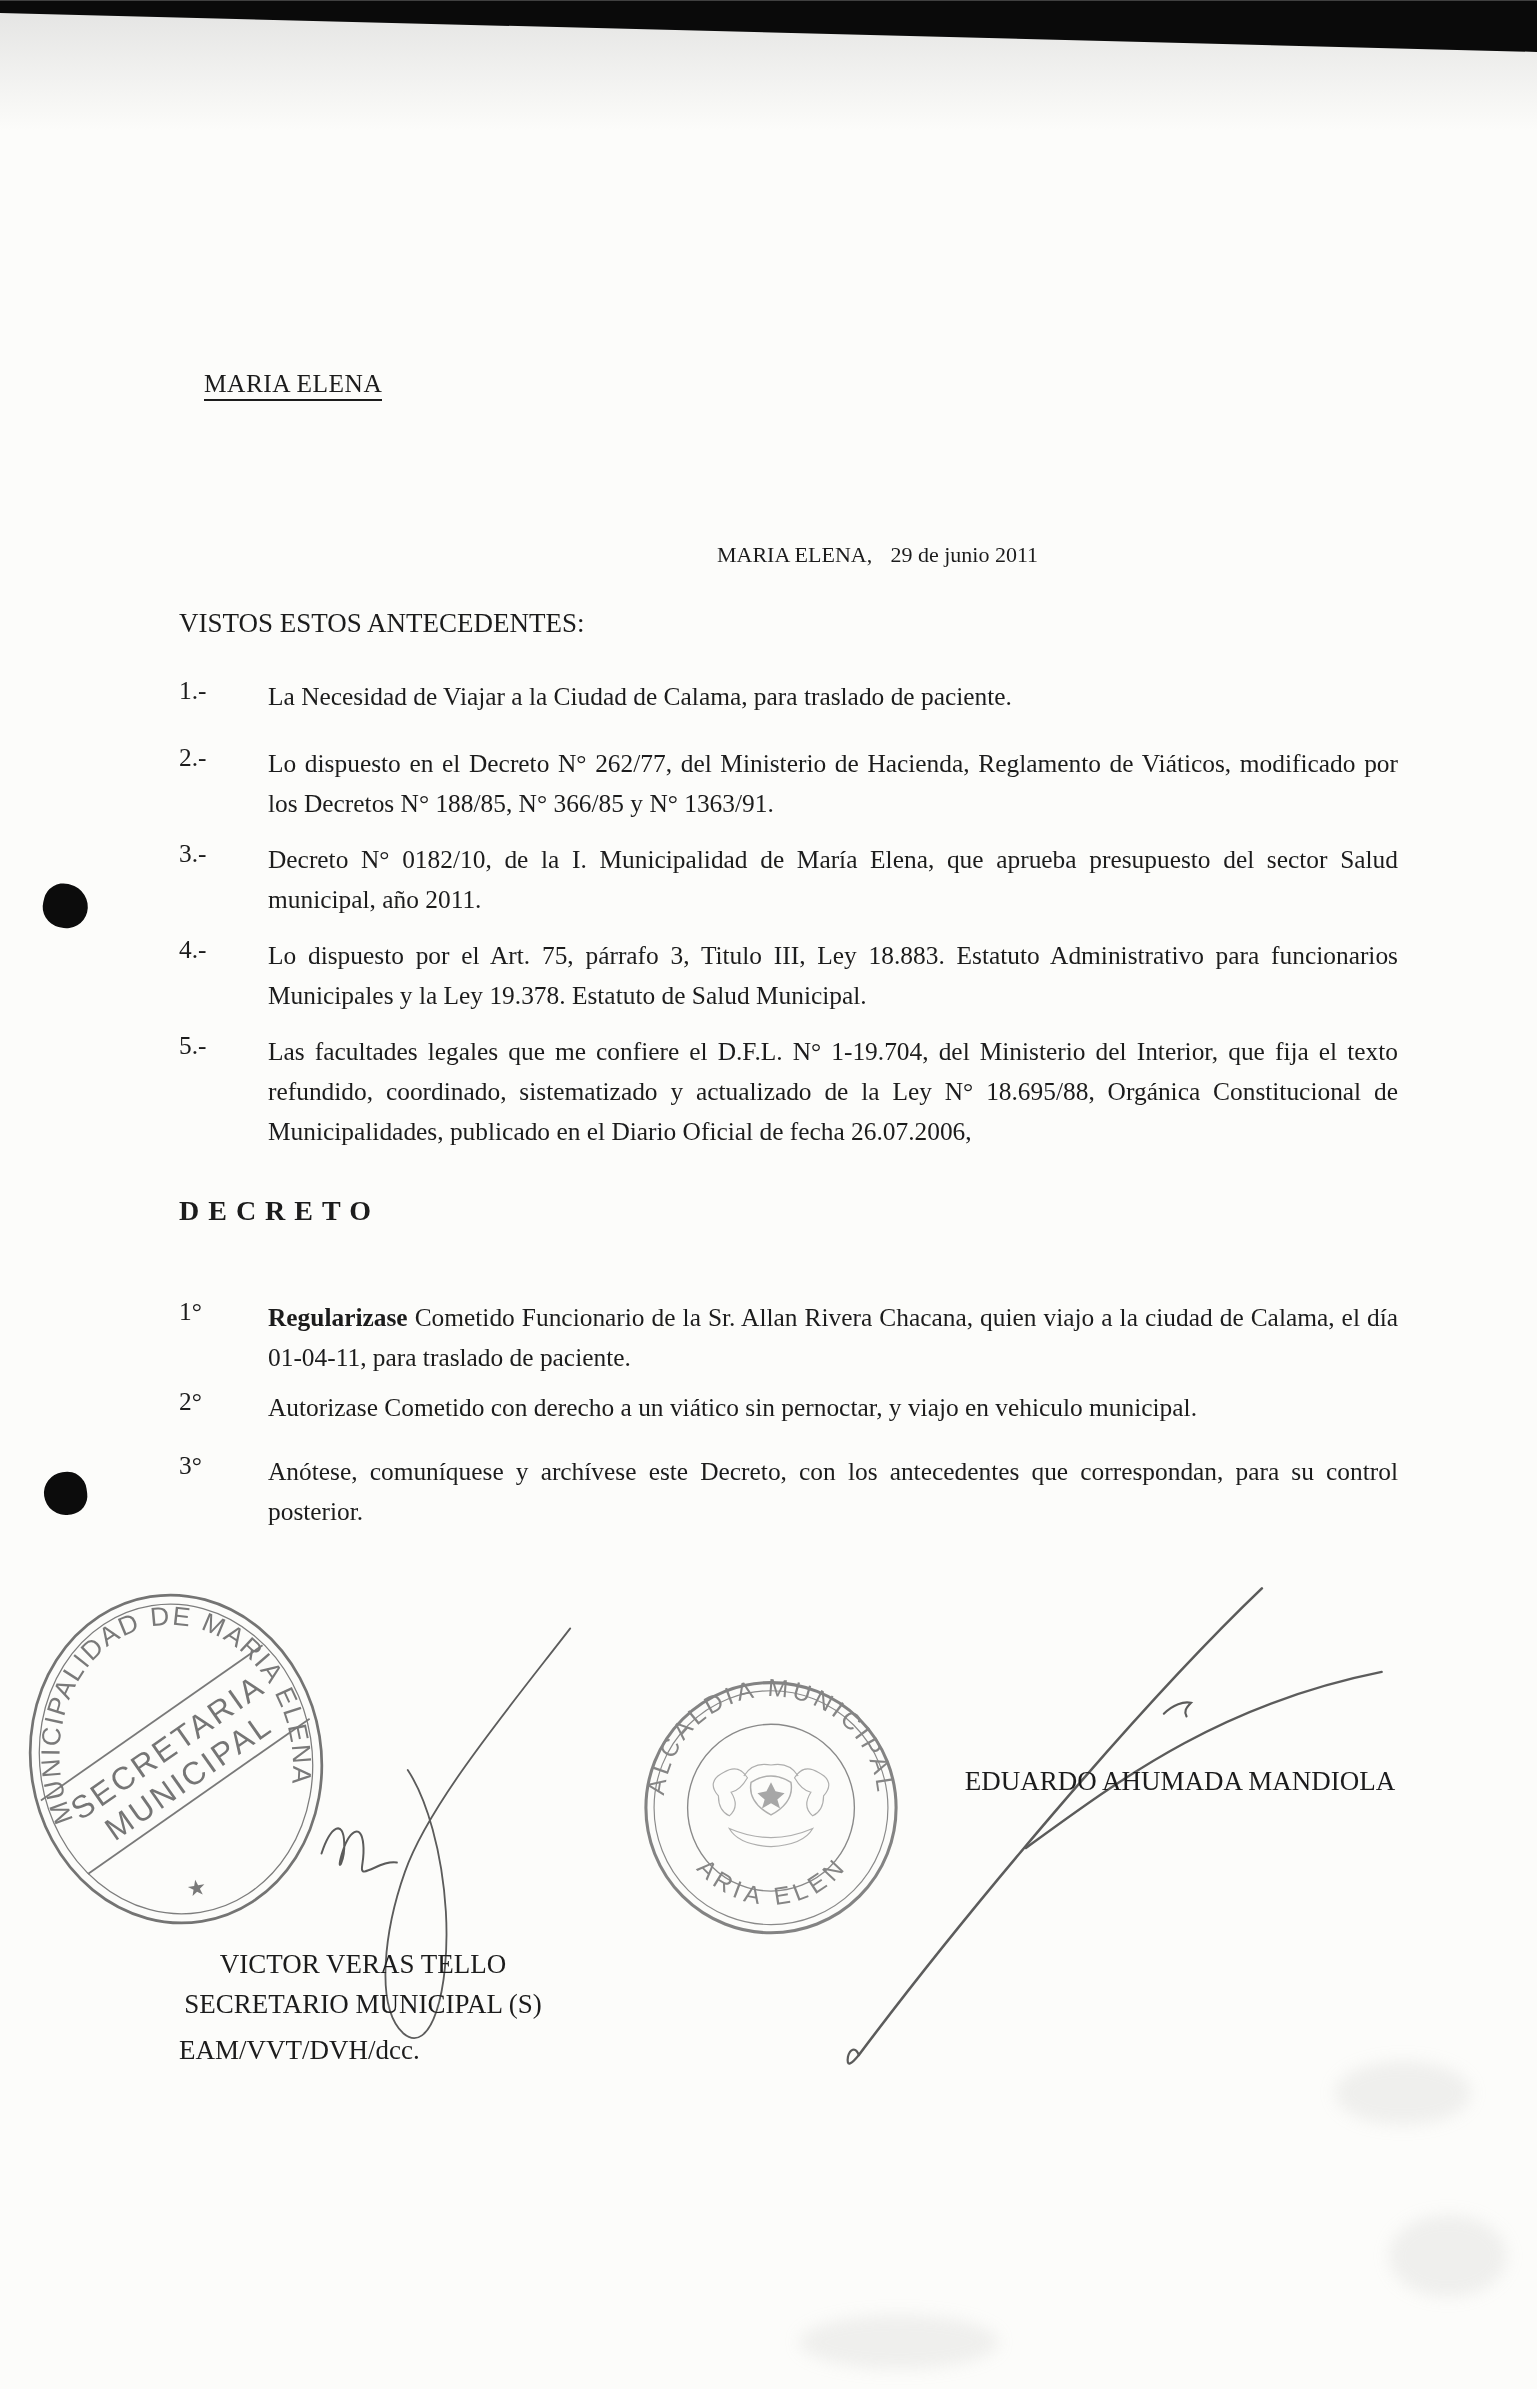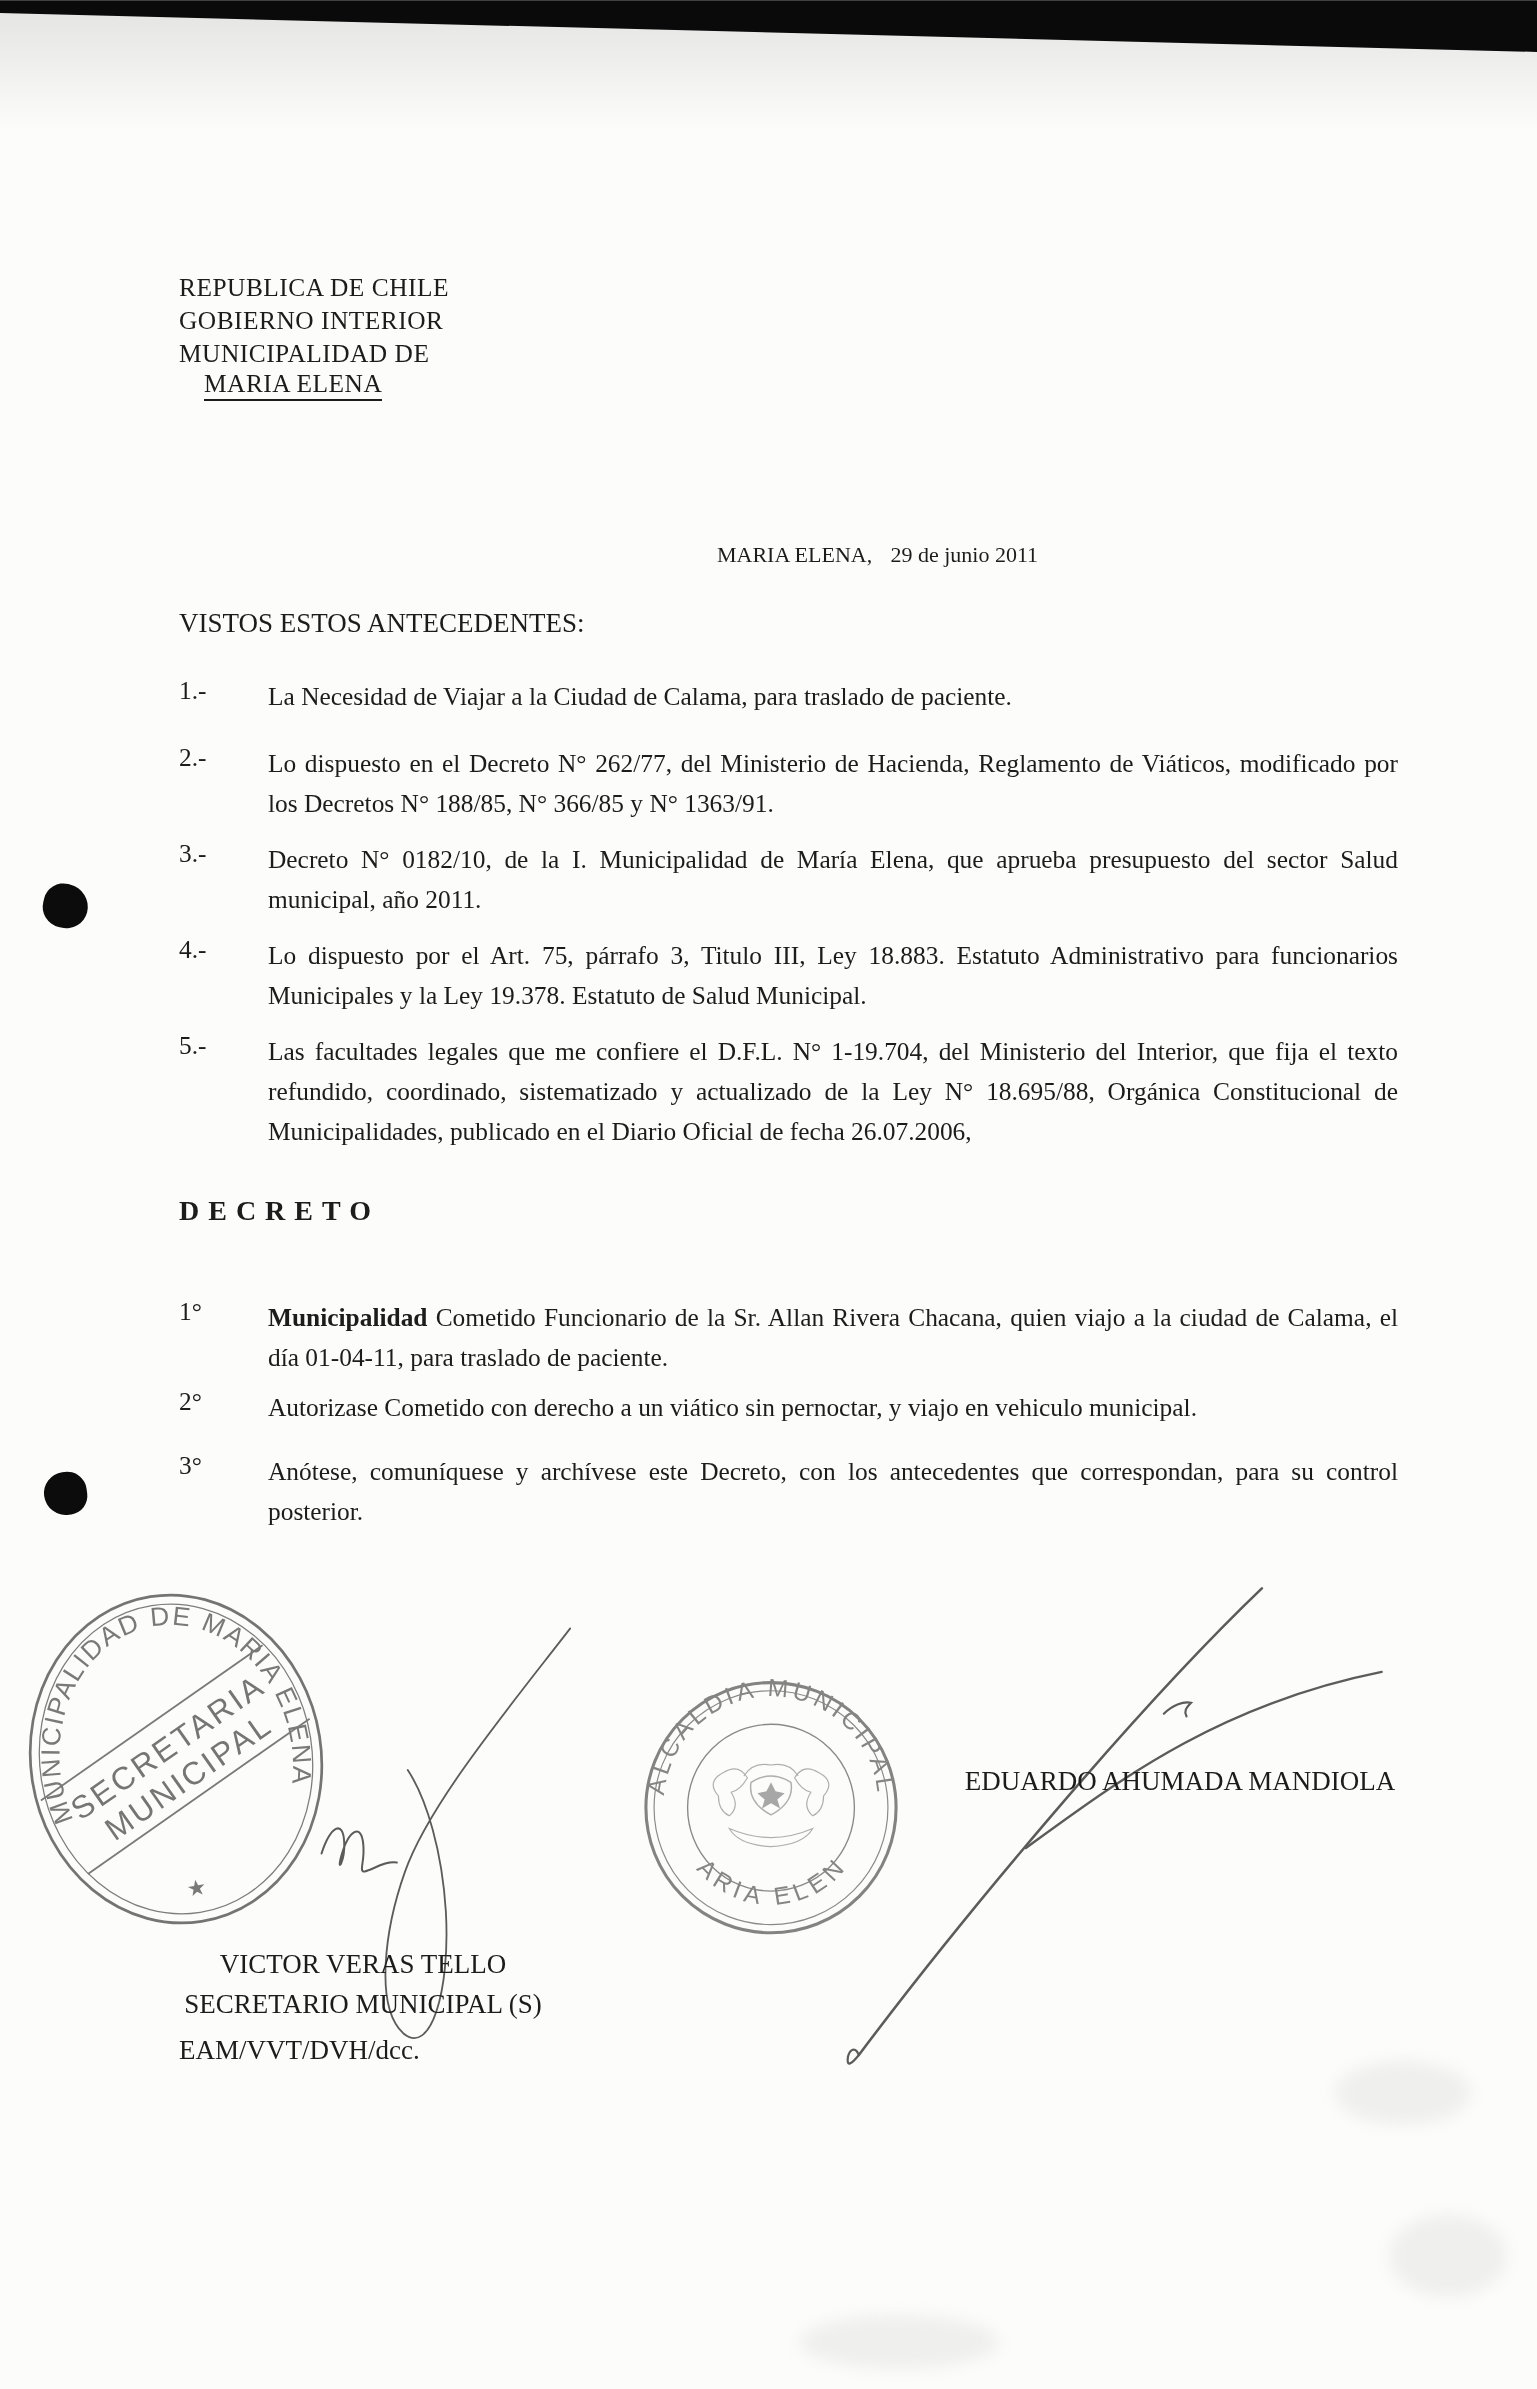--- a/index.html
+++ b/index.html
@@ -51,25 +51,20 @@
   <div class="top-shade"></div>
   <svg class="top-wedge" width="1538" height="64" viewBox="0 0 1694 70">
     <polygon points="0,0 1694,0 1694,57 0,14" fill="#0a0a0a"></polygon>
   </svg>
   <div class="blob blob1"></div>
   <div class="blob blob2"></div>
   <div class="smudge" style="left:1335px;top:2061px;width:136px;height:64px;"></div>
   <div class="smudge" style="left:1389px;top:2215px;width:118px;height:82px;"></div>
   <div class="smudge" style="left:799px;top:2315px;width:200px;height:54px;"></div>
 
-  <div class="abs hdr">
-    <div>REPUBLICA DE CHILE</div>
-    <div>GOBIERNO INTERIOR</div>
-    <div>MUNICIPALIDAD DE</div>
-  </div>
   <div class="abs hdr-underline">MARIA ELENA</div>
 
   <div class="abs dateline">
     <span>MARIA ELENA,</span>
     <span class="dt">29 de junio 2011</span>
   </div>
 
   <div class="abs vistos">VISTOS ESTOS ANTECEDENTES:</div>
 
   <div class="abs item" style="top:676px;">
@@ -90,21 +85,21 @@
   </div>
   <div class="abs item" style="top:1031px;">
     <span class="num">5.-</span>
     <div class="txt">Las facultades legales que me confiere el D.F.L. N° 1-19.704, del Ministerio del Interior, que fija el texto refundido, coordinado, sistematizado y actualizado de la Ley N° 18.695/88, Orgánica Constitucional de Municipalidades, publicado en el Diario Oficial de fecha 26.07.2006,</div>
   </div>
 
   <div class="abs decreto-h">DECRETO</div>
 
   <div class="abs item" style="top:1297px;">
     <span class="num">1°</span>
-    <div class="txt"><span class="b">Municipalidad</span><span> Cometido Funcionario de la Sr. Allan Rivera Chacana, quien viajo a la ciudad de Calama, el día 01-04-11, para traslado de paciente.</span></div>
+    <div class="txt"><span class="b">Regularizase</span><span> Cometido Funcionario de la Sr. Allan Rivera Chacana, quien viajo a la ciudad de Calama, el día 01-04-11, para traslado de paciente.</span></div>
   </div>
   <div class="abs item" style="top:1387px;">
     <span class="num">2°</span>
     <div class="txt">Autorizase Cometido con derecho a un viático sin pernoctar, y viajo en vehiculo municipal.</div>
   </div>
   <div class="abs item" style="top:1451px;">
     <span class="num">3°</span>
     <div class="txt">Anótese, comuníquese y archívese este Decreto, con los antecedentes que correspondan, para su control posterior.</div>
   </div>
 

